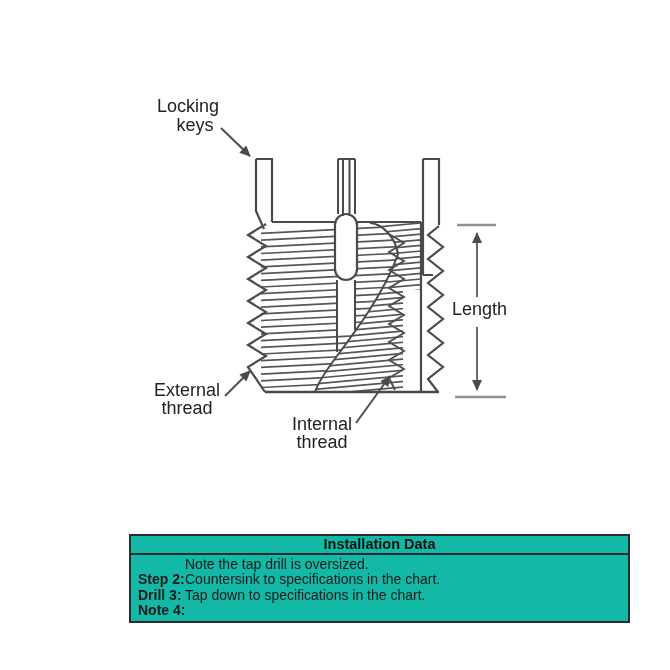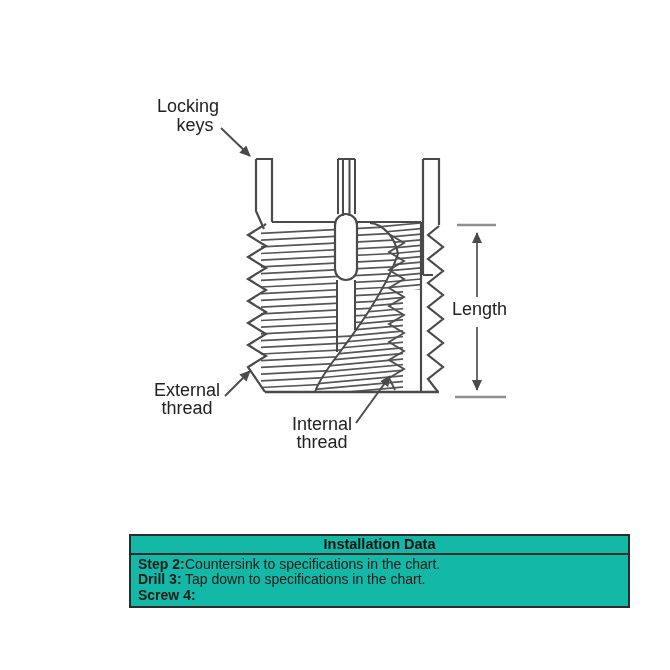--- a/index.html
+++ b/index.html
@@ -141,28 +141,29 @@
   <text x="307" y="430" text-anchor="middle">Internal</text>
   <text x="307" y="448" text-anchor="middle">thread</text>
 </svg>
 
 
 <div class="itable">
   <div class="itable-header">Installation Data</div>
   <div class="itable-body">
     <div class="trow">
       <span class="tlabel"></span>
+      <span class="ttext">Note the tap drill is oversized.</span>
     </div>
     <div class="trow">
       <span class="tlabel">Step 2:</span>
       <span class="ttext">Countersink to specifications in the chart.</span>
     </div>
     <div class="trow">
       <span class="tlabel">Drill 3:</span>
       <span class="ttext">Tap down to specifications in the chart.</span>
     </div>
     <div class="trow">
-      <span class="tlabel">Screw 4:</span>
+      <span class="tlabel">Note 4:</span>
     </div>
   </div>
 </div>
 
 </div>
 
 </body></html>

